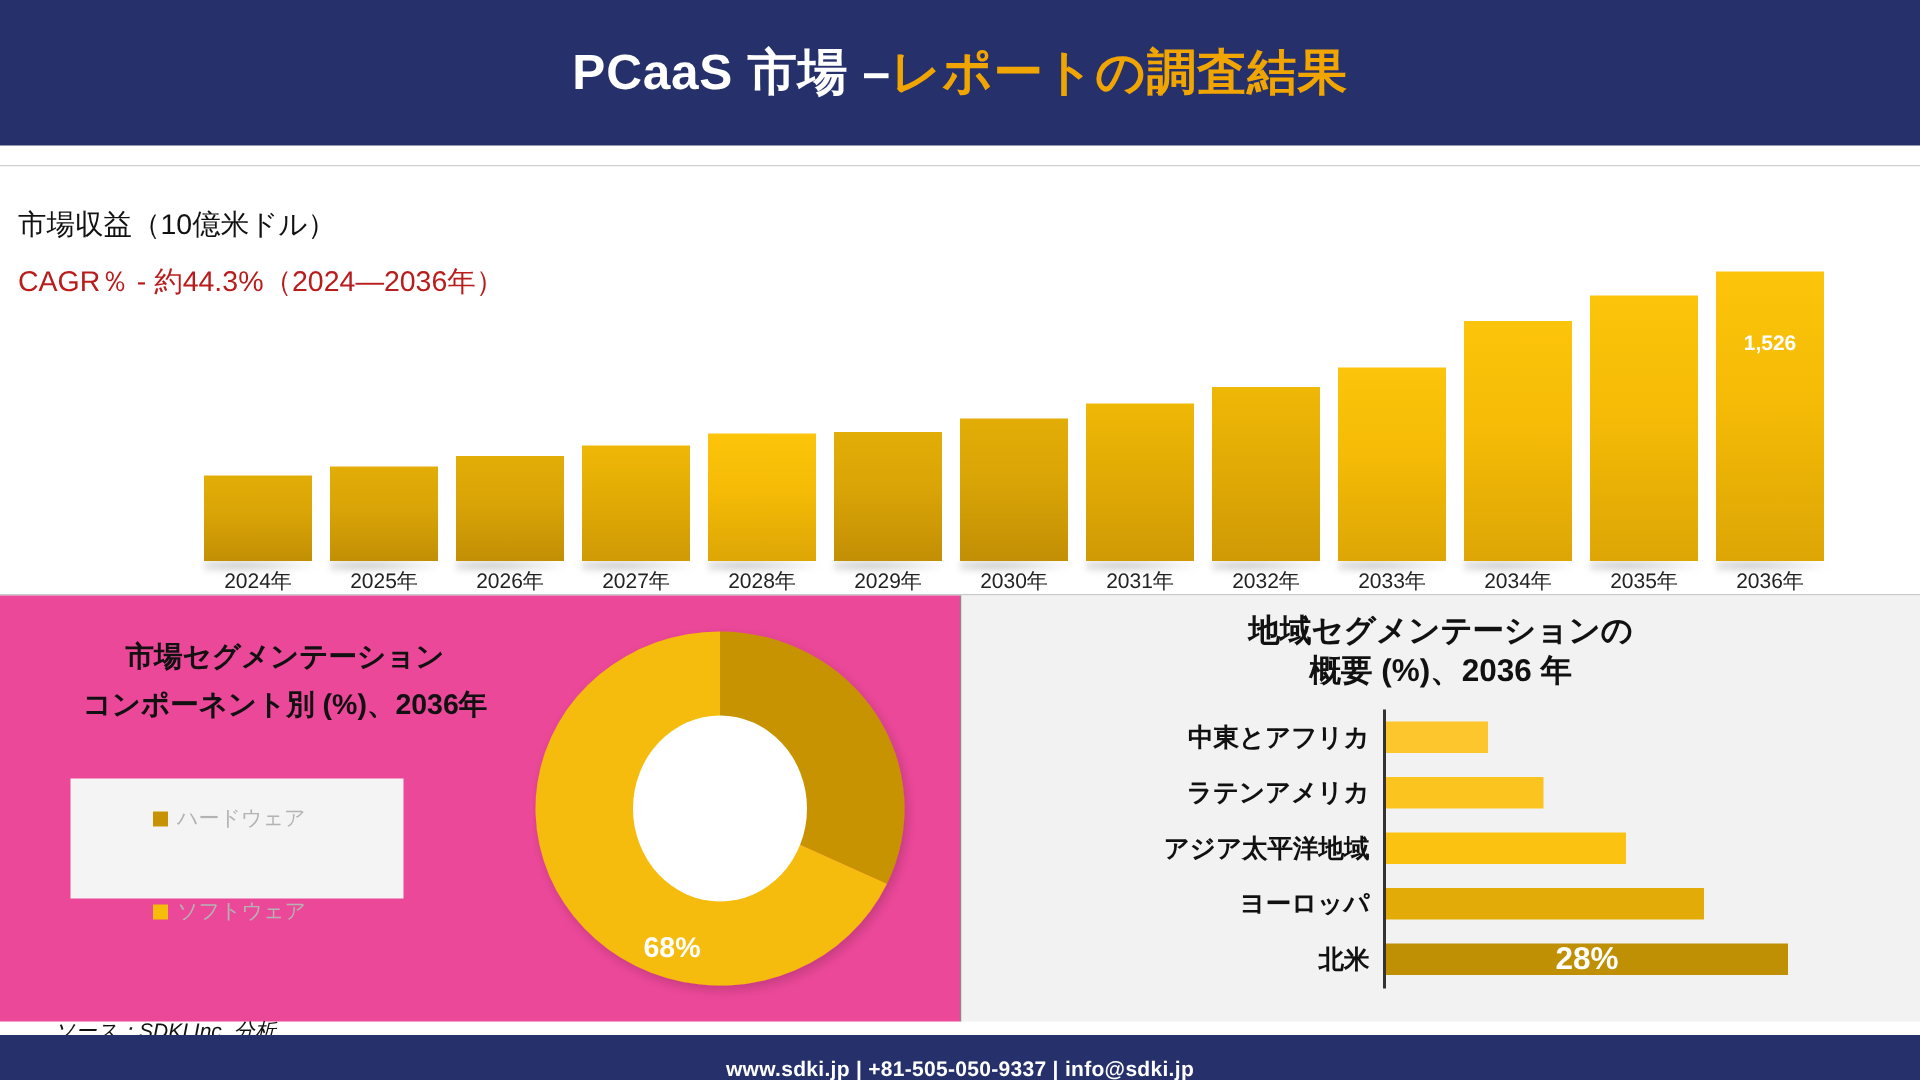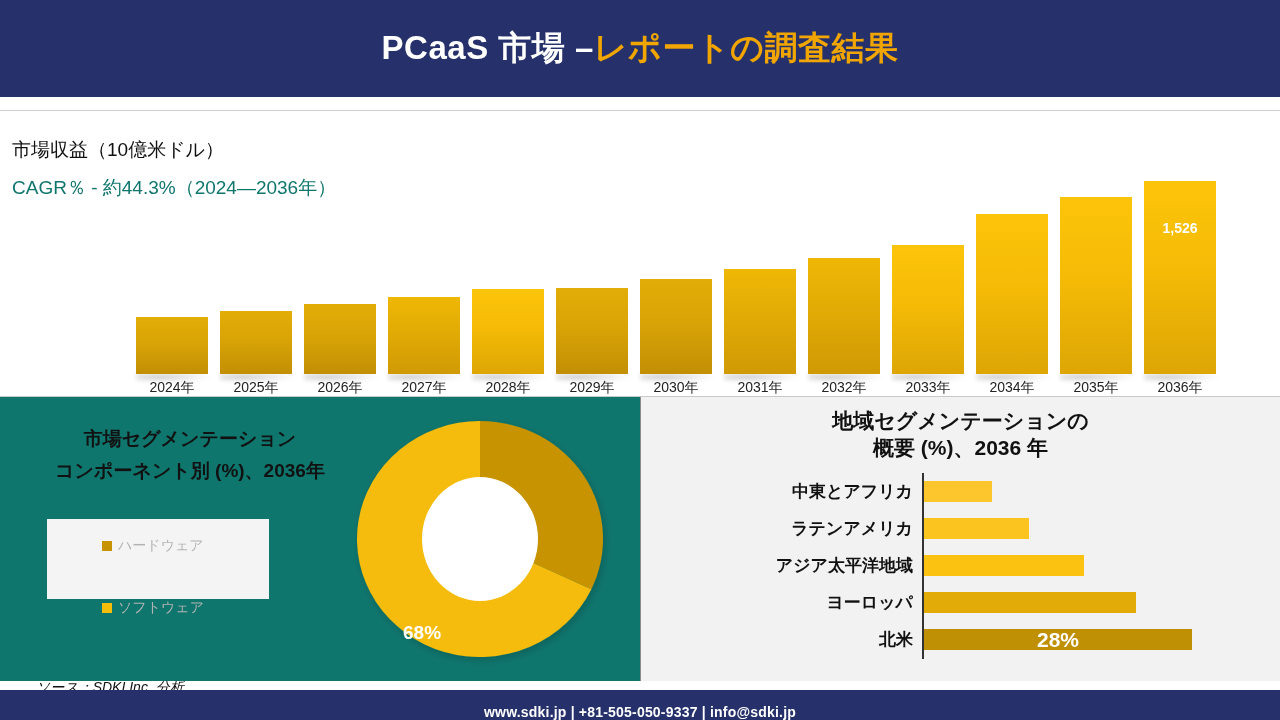--- a/index.html
+++ b/index.html
@@ -29,21 +29,21 @@
 
   
   .top-panel{
     position:absolute;left:0;top:111px;width:1280px;height:286px;background:#ffffff;
   }
   .axis-title{
     position:absolute;left:12px;top:26px;font-size:19px;color:#111;font-weight:500;
     letter-spacing:0px;white-space:nowrap;
   }
   .cagr-title{
-    position:absolute;left:12px;top:64px;font-size:19px;color:#0f766e;font-weight:500;
+    position:absolute;left:12px;top:64px;font-size:19px;color:#b91c1c;font-weight:500;
     letter-spacing:0px;white-space:nowrap;
   }
 
   .bars-area{
     position:absolute;left:0;top:0;width:1280px;height:286px;
   }
   .bar-col{
     position:absolute;bottom:0;width:84px;text-align:center;
   }
   .bar-shadow{
@@ -70,40 +70,40 @@
   
   .h-divider{
     position:absolute;left:0;top:396px;width:1280px;height:1px;background:#c9c9c9;
   }
   .v-divider{
     position:absolute;left:640px;top:397px;width:1px;height:284px;background:#8a8a8a;
   }
 
   
   .donut-panel{
-    position:absolute;left:0;top:397px;width:640px;height:284px;background:#0f766e;
+    position:absolute;left:0;top:397px;width:640px;height:284px;background:#ec4899;
   }
   .donut-title{
     position:absolute;left:0;top:26px;width:380px;text-align:center;
     font-size:19px;font-weight:bold;color:#111;line-height:32px;
   }
   .legend-box{
     position:absolute;left:47px;top:122px;width:222px;height:80px;background:#f4f4f4;
   }
   .legend-item{
     position:absolute;left:55px;display:flex;align-items:center;gap:6px;
     font-size:14px;color:#b3b3b3;
   }
   .legend-item.i0{top:18px;}
   .legend-item.i1{top:80px;}
   .legend-swatch{width:10px;height:10px;display:inline-block;}
 
   .donut-wrap{position:absolute;left:355px;top:20px;width:265px;height:250px;}
   .donut-pct{
-    position:absolute;left:48px;top:205px;width:90px;
+    position:absolute;left:48px;top:205px;width:90px;text-align:center;
     color:#ffffff;font-size:19px;font-weight:bold;
   }
   .source-note{
     position:absolute;left:36px;top:258px;font-size:14px;color:#111;font-style:italic;
     white-space:nowrap;
     margin-top:24px;
   }
 
   
   .region-panel{

